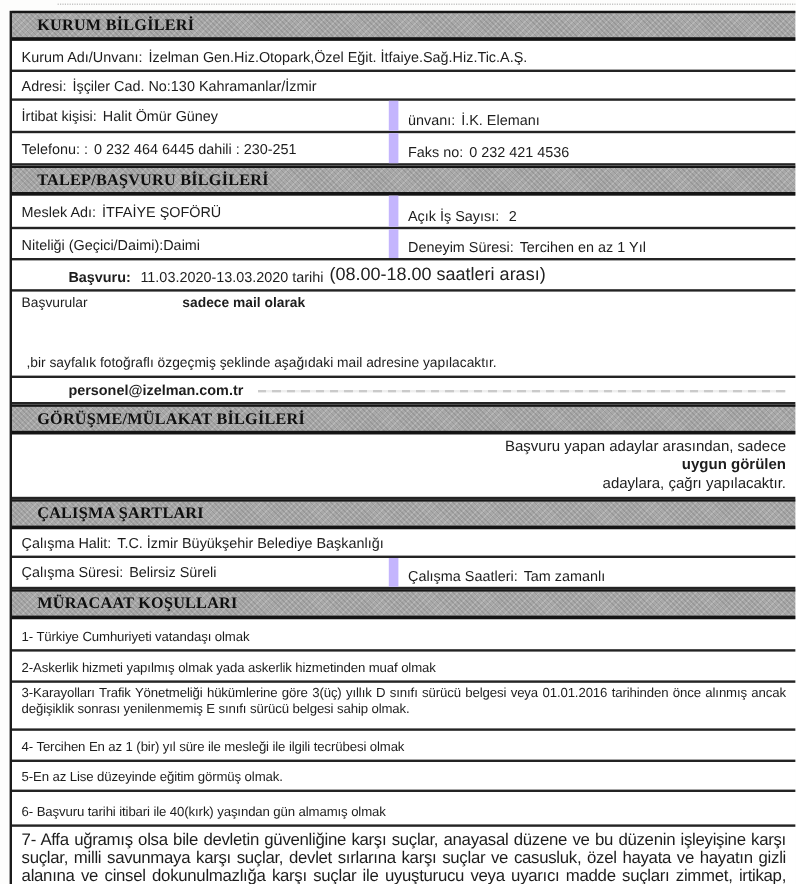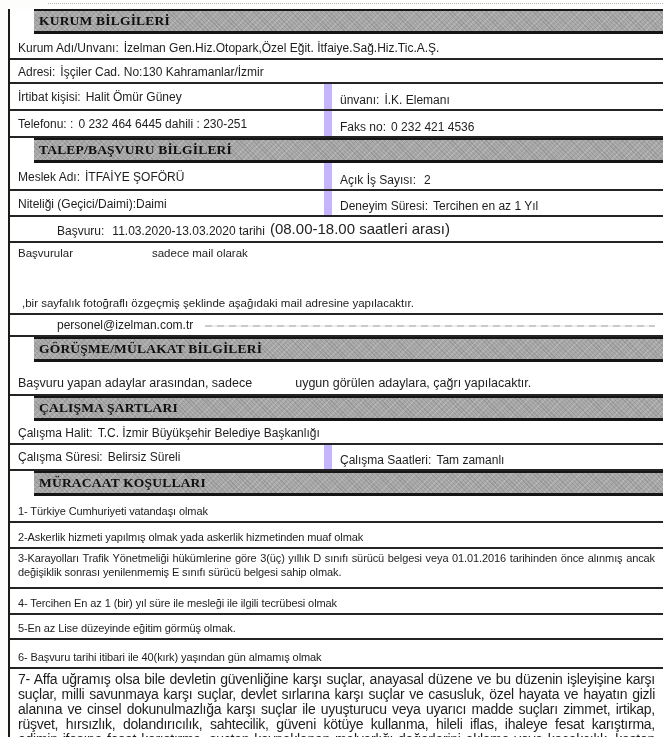--- a/index.html
+++ b/index.html
@@ -12,62 +12,62 @@
     position:absolute;top:3px;left:48px;right:0;height:0;
     border-top:1px dotted #9a9a9a;opacity:.7;
   }
   .doc{
     margin:9px 0 0 8px;width:655px;box-sizing:border-box;
     border-left:2px solid #1b1b1b;
     background:#fff;
   }
   .band{
     box-sizing:border-box;display:flex;align-items:center;
-    min-height:23px;padding:2px 6px 2px 5px;
+    min-height:23px;padding:2px 6px 2px 21px;
     border-top:2px solid #161616;border-bottom:3px solid #141414;
     background-color:#a8a8a8;
     background-image:
       repeating-linear-gradient(45deg, rgba(0,0,0,0.10) 0 1px, transparent 1px 3px),
       repeating-linear-gradient(-45deg, rgba(255,255,255,0.18) 0 1px, transparent 1px 4px);
     font-family:"Liberation Serif",serif;font-weight:bold;font-size:13.5px;
-    letter-spacing:.2px;color:#0e0e0e;margin-left:24px;
+    letter-spacing:.2px;color:#0e0e0e;
   }
   .row{
     box-sizing:border-box;display:flex;align-items:flex-end;flex-wrap:wrap;
     padding:3px 8px 2px;border-bottom:2px solid #242424;
     font-size:12px;line-height:1.25;
   }
   .cols{
     box-sizing:border-box;display:flex;align-items:stretch;
     border-bottom:2px solid #242424;font-size:12px;
   }
   .cols .cell{
     box-sizing:border-box;display:flex;align-items:center;flex-wrap:wrap;
     padding:3px 8px 2px;
   }
   .cols .cell.left{width:322px;flex:none;border-right:8px solid #c4b5fd;}
   .cols .cell.right{flex:1;align-items:flex-end;}
   .val{margin-left:5px;}
   .val.nogap{margin-left:0;}
   .val.wgap{margin-left:8px;}
-  .b{font-weight:normal;padding-left:39px;}
+  .b{font-weight:bold;padding-left:39px;}
   .seg{margin-left:4px;}
   .seg.first{margin-left:0;}
   .small-note{font-size:15px;margin-left:5px;color:#222;}
   .trail{flex:1;height:2px;margin-left:12px;margin-top:2px;align-self:center;
     background:repeating-linear-gradient(90deg,#b9b9b9 0 7px,#e9e9e9 7px 12px);opacity:.75;}.h20{min-height:20px}.h24{min-height:24px}
   .h25{min-height:25px}.h26{min-height:26px}.h27{min-height:27px}
   .h29{min-height:29px}.h34{min-height:34px}.h40{min-height:40px}
   .item{font-size:11px;letter-spacing:-0.1px;}
   .item-just{display:block;text-align:justify;}
   .item7{
     display:block;min-height:88px;font-size:14px;line-height:15px;
     letter-spacing:-0.25px;text-align:justify;padding:3px 8px 2px;border-radius:14px;
   }
-  .gorusme-row{font-size:12.5px;}
+  .gorusme-row{font-size:12.5px;flex-direction:column;}
   .email-row{font-size:12px;}
 </style>
 </head>
 <body>
 
 <div class="scan-top-line"></div>
 
 <div class="doc">
 
   <div class="band">

